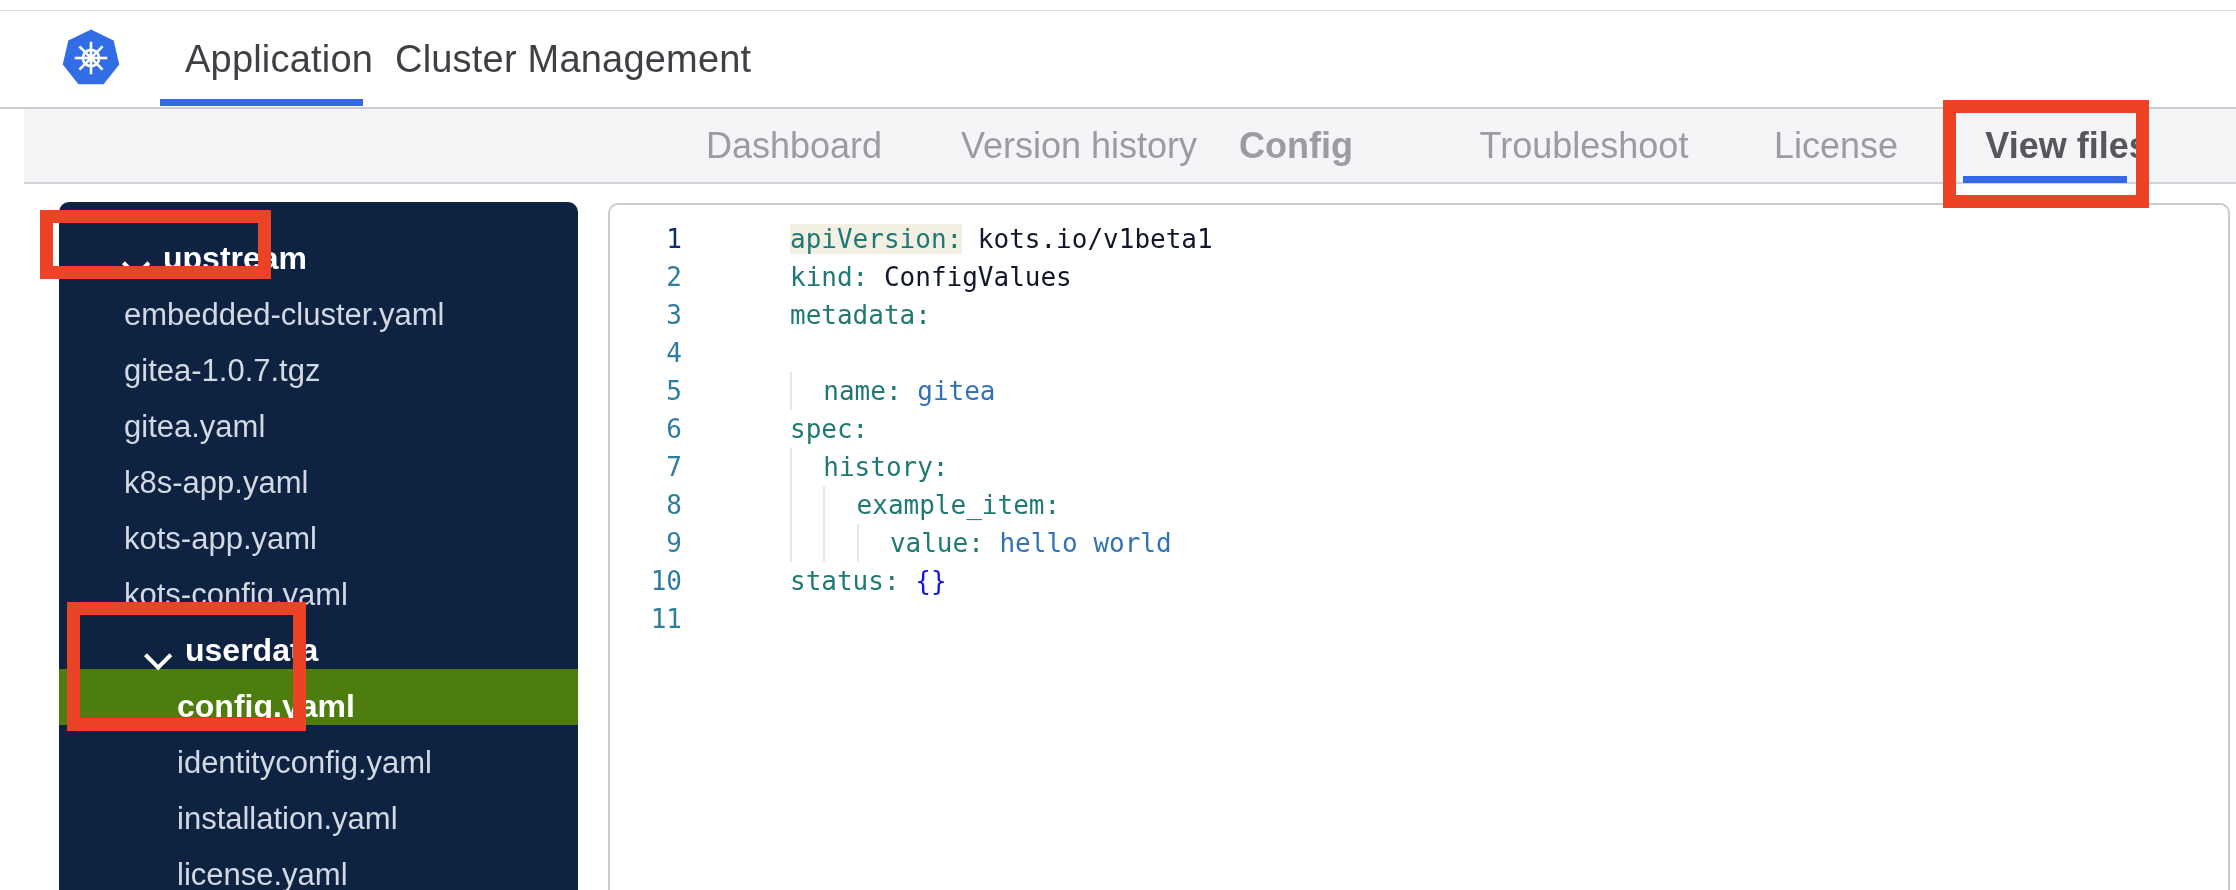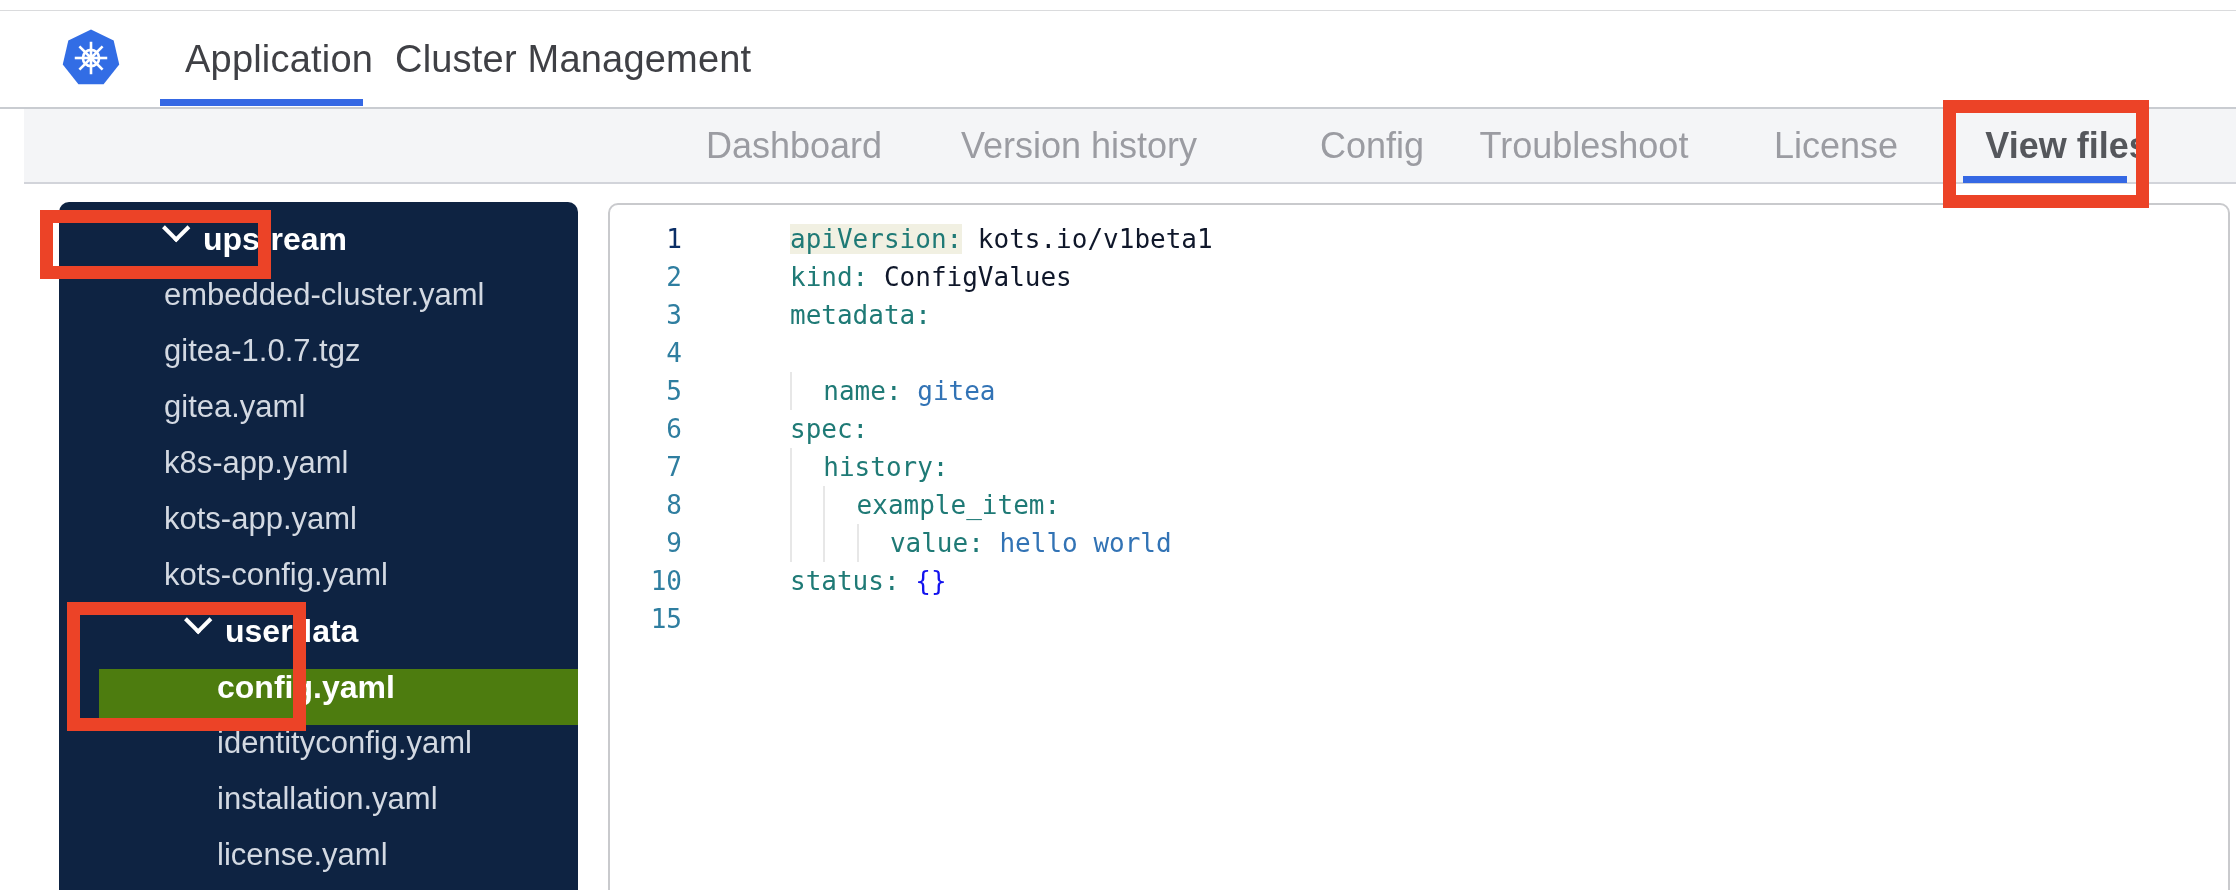--- a/index.html
+++ b/index.html
@@ -18,30 +18,30 @@
   .hdr-underline{position:absolute;left:160px;top:88px;width:203px;height:7px;background:#3568e4;}
 
   
   .navbar{position:absolute;left:0;top:109px;width:100%;height:73px;background:#f4f5f7;
           border-bottom:2px solid #d2d4da;margin-left:24px;}
   .nav-tab{position:absolute;top:0;height:73px;transform:translateX(-50%);
            display:flex;align-items:center;font-size:36px;color:#9b9ca2;cursor:pointer;white-space:nowrap;}
   .nav-tab.active{color:#55575c;font-weight:bold;}
   .nav-tab.n0{left:770px;}
   .nav-tab.n1{left:1055px;}
-  .nav-tab.n2{left:1348px;}
+  .nav-tab.n2{left:1272px;font-weight:bold;}
   .nav-tab.n3{left:1560px;}
   .nav-tab.n4{left:1812px;}
   .nav-tab.n5{left:2043px;}
   .viewfiles-underline{position:absolute;left:1963px;top:176px;width:164px;height:7px;background:#3568e4;}
 
   
   .sidebar{position:absolute;left:59px;top:202px;width:519px;height:688px;
            background:#0e2342;border-radius:10px 10px 0 0;padding-top:19px;box-sizing:border-box;}
-  .tree-row{height:56px;display:flex;align-items:flex-start;cursor:pointer;margin-left:40px;}
+  .tree-row{height:56px;display:flex;align-items:flex-end;cursor:pointer;}
   .tree-row .label{font-size:31px;color:#d3d9e2;}
   .tree-row.folder .label{font-size:32px;color:#ffffff;font-weight:bold;}
   .tree-row.selected{background:#4d7c0f;}
   .tree-row.selected .label{color:#ffffff;font-weight:bold;font-size:32px;}
   .tree-row.lvl0.folder{padding-left:70px;}
   .tree-row.lvl0.file{padding-left:65px;}
   .tree-row.lvl1.folder{padding-left:92px;}
   .tree-row.lvl1.file{padding-left:118px;}
   .chev{width:16px;height:16px;border-left:4px solid #fff;border-bottom:4px solid #fff;
         transform:rotate(-45deg) translateY(-4px);margin-right:14px;flex:0 0 auto;}
@@ -157,20 +157,20 @@
       <div class="code-line cur"><span class="gutter">1</span><span class="codetext"><span class="tk-k tk-hl">apiVersion:</span><span> </span><span class="tk-v1">kots.io/v1beta1</span></span></div>
       <div class="code-line"><span class="gutter">2</span><span class="codetext"><span class="tk-k">kind:</span><span> </span><span class="tk-v1">ConfigValues</span></span></div>
       <div class="code-line"><span class="gutter">3</span><span class="codetext"><span class="tk-k">metadata:</span></span></div>
       <div class="code-line"><span class="gutter">4</span></div>
       <div class="code-line"><span class="gutter">5</span><span class="codetext"><span class="ind"></span><span class="tk-k">name:</span><span> </span><span class="tk-v2">gitea</span></span></div>
       <div class="code-line"><span class="gutter">6</span><span class="codetext"><span class="tk-k">spec:</span></span></div>
       <div class="code-line"><span class="gutter">7</span><span class="codetext"><span class="ind"></span><span class="tk-k">history:</span></span></div>
       <div class="code-line"><span class="gutter">8</span><span class="codetext"><span class="ind"></span><span class="ind"></span><span class="tk-k">example_item:</span></span></div>
       <div class="code-line"><span class="gutter">9</span><span class="codetext"><span class="ind"></span><span class="ind"></span><span class="ind"></span><span class="tk-k">value:</span><span> </span><span class="tk-v2">hello world</span></span></div>
       <div class="code-line"><span class="gutter">10</span><span class="codetext"><span class="tk-k">status:</span><span> </span><span class="tk-br">{}</span></span></div>
-      <div class="code-line"><span class="gutter">15</span><span class="codetext"></span></div>
+      <div class="code-line"><span class="gutter">11</span><span class="codetext"></span></div>
     </div>
 
   <div class="anno a-viewfiles"></div>
   <div class="anno a-upstream"></div>
   <div class="anno a-userdata"></div>
 
 </div>
 
 </body></html>

